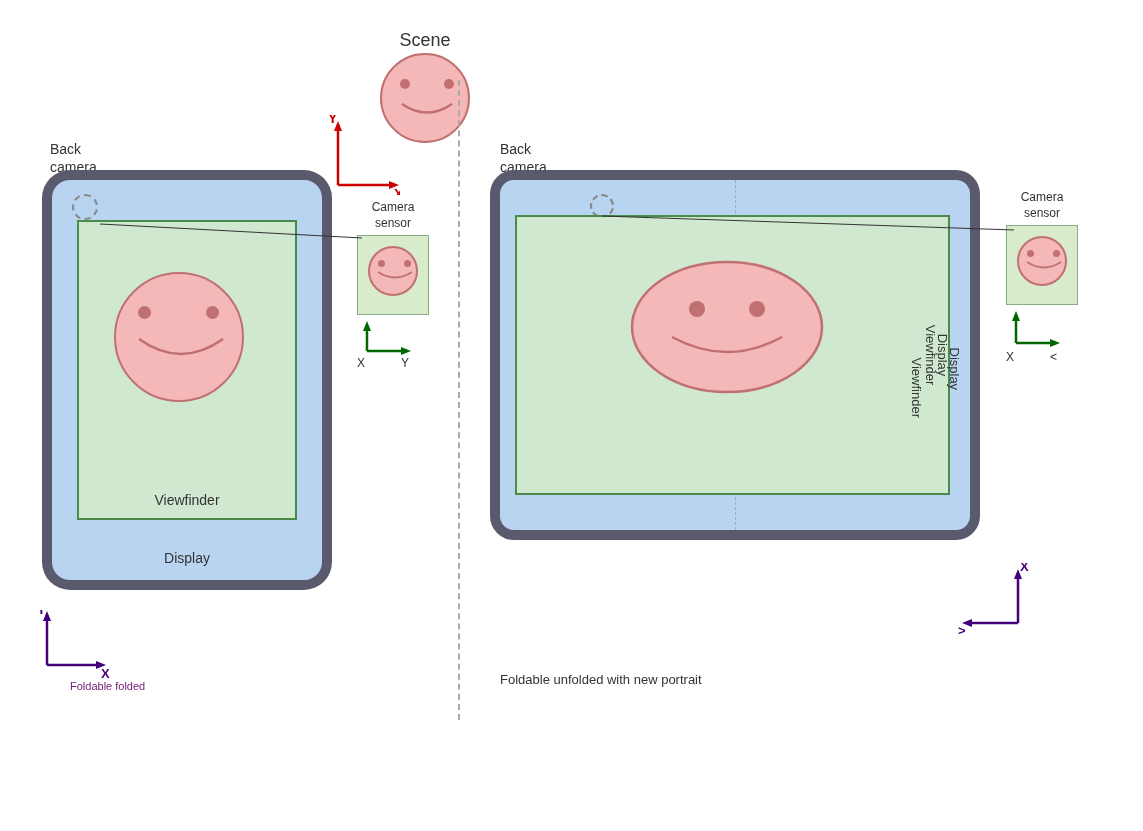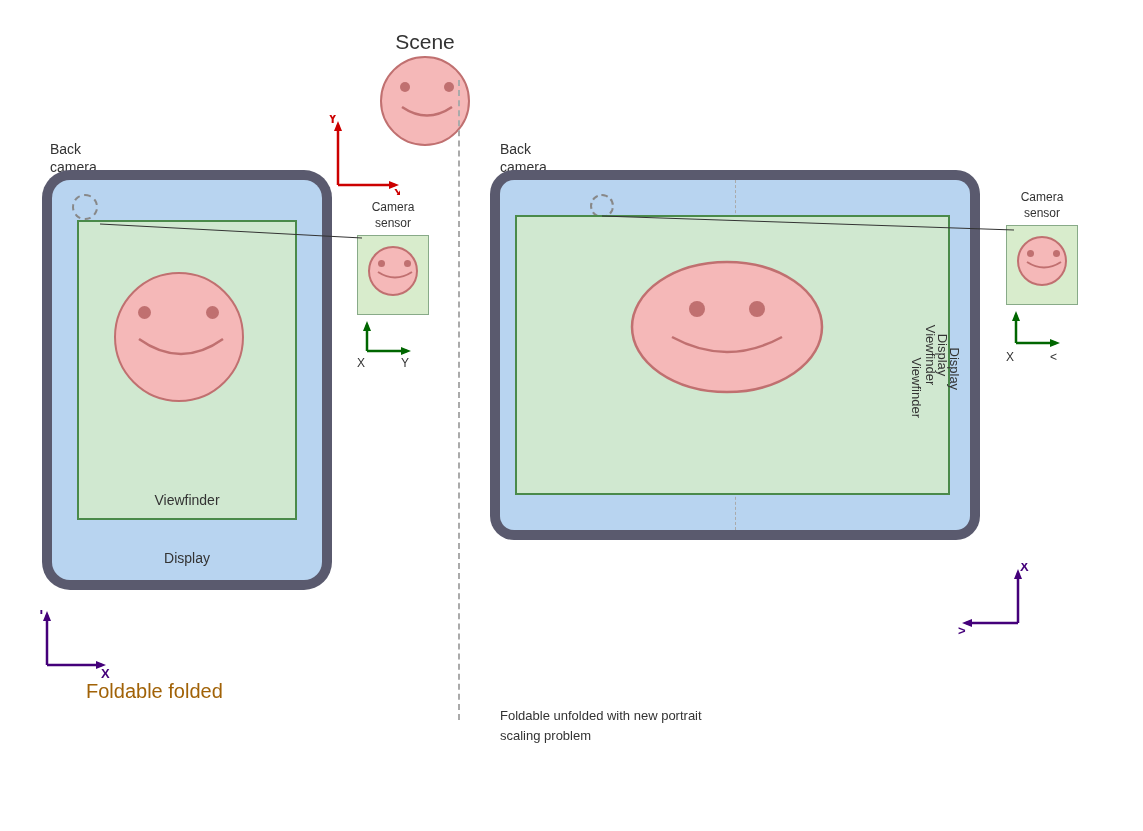--- a/index.html
+++ b/index.html
@@ -10,21 +10,21 @@
       height: 831px;
       overflow: hidden;
       position: relative;
     }
 
   </style>
 </head>
 <body>
 
 <div style="position:absolute; top:30px; left:380px; display:flex; flex-direction:column; align-items:center;">
-  <span style="font-size:21px; color:#333; margin-bottom:2px;">Scene</span>
+  <span style="font-size:18px; color:#333; margin-bottom:2px;">Scene</span>
 
   <div style="width:90px; height:90px; border-radius:50%; border:2.5px solid #c07070; background:#f5b8b8; position:relative;">
 
     <div style="position:absolute; top:24px; left:18px; width:10px; height:10px; border-radius:50%; background:#c07070;"></div>
     <div style="position:absolute; top:24px; left:62px; width:10px; height:10px; border-radius:50%; background:#c07070;"></div>
 
     <svg style="position:absolute; top:44px; left:15px;" width="60" height="25">
       <path d="M 5 5 Q 30 22 55 5" stroke="#c07070" stroke-width="2.5" fill="none"></path>
     </svg>
   </div>
@@ -111,21 +111,21 @@
     <svg width="90" height="80">
       <line x1="20" y1="55" x2="20" y2="5" stroke="#44007a" stroke-width="2.5"></line>
       <polygon points="20,1 16,11 24,11" fill="#44007a"></polygon>
       <line x1="20" y1="55" x2="75" y2="55" stroke="#44007a" stroke-width="2.5"></line>
       <polygon points="79,55 69,51 69,59" fill="#44007a"></polygon>
       <text x="10" y="4" font-size="13" fill="#44007a" font-weight="bold">Y</text>
       <text x="74" y="68" font-size="13" fill="#44007a" font-weight="bold">X</text>
     </svg>
   </div>
 
-  <div style="position:absolute; top:510px; left:44px; font-size:20px; color:#a16207;">Foldable folded</div>
+  <div style="position:absolute; top:510px; left:28px; font-size:11px; color:#701a75;">Foldable folded</div>
 </div>
 
 <div style="position:absolute; top:170px; left:490px;">
 
   <div style="position:absolute; top:-30px; left:10px; font-size:14px; color:#333; text-align:left; line-height:1.3;">
     <span>Back</span><br>
     <span>camera</span>
   </div>
 
   <div style="background:#5a5a6e; border-radius:24px; padding:10px; width:490px; height:370px; position:relative;">
@@ -192,23 +192,22 @@
 
       <line x1="60" y1="60" x2="60" y2="10" stroke="#44007a" stroke-width="2.5"></line>
       <polygon points="60,6 56,16 64,16" fill="#44007a"></polygon>
       <line x1="60" y1="60" x2="8" y2="60" stroke="#44007a" stroke-width="2.5"></line>
       <polygon points="4,60 14,56 14,64" fill="#44007a"></polygon>
       <text x="62" y="8" font-size="13" fill="#44007a" font-weight="bold">X</text>
       <text x="0" y="72" font-size="13" fill="#44007a" font-weight="bold">&gt;</text>
     </svg>
   </div>
 
-  <div style="position:absolute; top:500px; left:10px; font-size:13px; color:#333; line-height:1.5;margin-top:36px;">
+  <div style="position:absolute; top:500px; left:10px; font-size:13px; color:#333; line-height:1.5;">
     <div>Foldable unfolded with new portrait</div>
-    <div>scaling problem</div>
   </div>
 </div>
 
 <div style="position:absolute; top:350px; left:916px; transform:rotate(90deg); transform-origin:left center; font-size:13px; color:#333; white-space:nowrap;">
   Viewfinder
 </div>
 <div style="position:absolute; top:340px; left:954px; transform:rotate(90deg); transform-origin:left center; font-size:13px; color:#333; white-space:nowrap;">
   Display
 </div>
 

